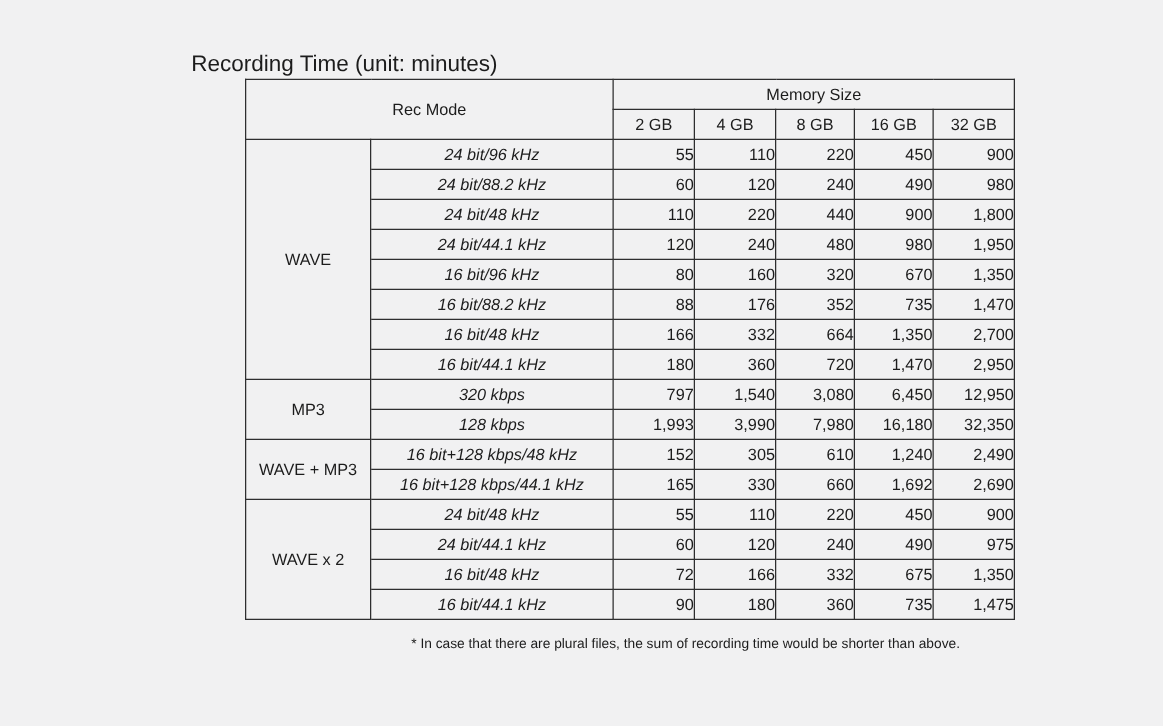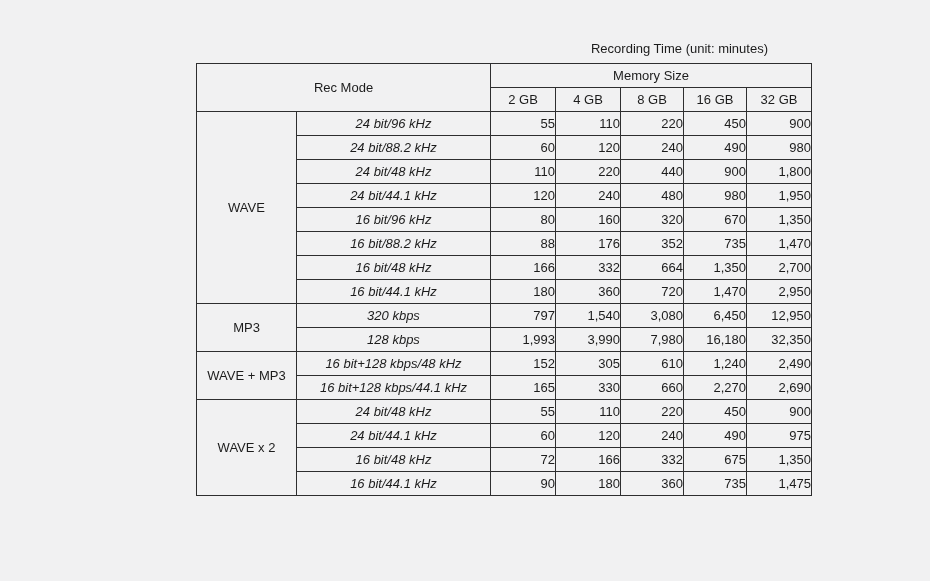--- a/index.html
+++ b/index.html
@@ -8,22 +8,22 @@
     background:#f1f1f2;
     font-family:"Liberation Sans", sans-serif;
     color:#1c1c1c;
     position:relative;
     overflow:hidden;
   }
   .page{position:absolute;inset:0;}
   .title{
     position:absolute;
     left:153px;top:41px;width:615px;
-    text-align:right;
-    font-size:13px;
+    text-align:left;
+    font-size:18px;
   }
   table.rec-table{
     position:absolute;
     left:153px;top:63px;
     width:615px;
     border-collapse:collapse;
     table-layout:fixed;
     font-size:13px;
     margin-left:43px;
   }
@@ -173,21 +173,21 @@
           <td class="num-cell">305</td>
           <td class="num-cell">610</td>
           <td class="num-cell">1,240</td>
           <td class="num-cell">2,490</td>
         </tr>
         <tr>
           <td class="mode-cell">16 bit+128 kbps/44.1 kHz</td>
           <td class="num-cell">165</td>
           <td class="num-cell">330</td>
           <td class="num-cell">660</td>
-          <td class="num-cell">2,270</td>
+          <td class="num-cell">1,692</td>
           <td class="num-cell">2,690</td>
         </tr>
         <tr>
           <th rowspan="4" class="group-cell">WAVE x 2</th>
           <td class="mode-cell">24 bit/48 kHz</td>
           <td class="num-cell">55</td>
           <td class="num-cell">110</td>
           <td class="num-cell">220</td>
           <td class="num-cell">450</td>
           <td class="num-cell">900</td>
@@ -213,15 +213,16 @@
           <td class="num-cell">90</td>
           <td class="num-cell">180</td>
           <td class="num-cell">360</td>
           <td class="num-cell">735</td>
           <td class="num-cell">1,475</td>
         </tr>
       </tbody>
   </table>
 
   <div class="footnotes">
+    <div>* In case that there are plural files, the sum of recording time would be shorter than above.</div>
   </div>
 
 </div>
 
 </body></html>

